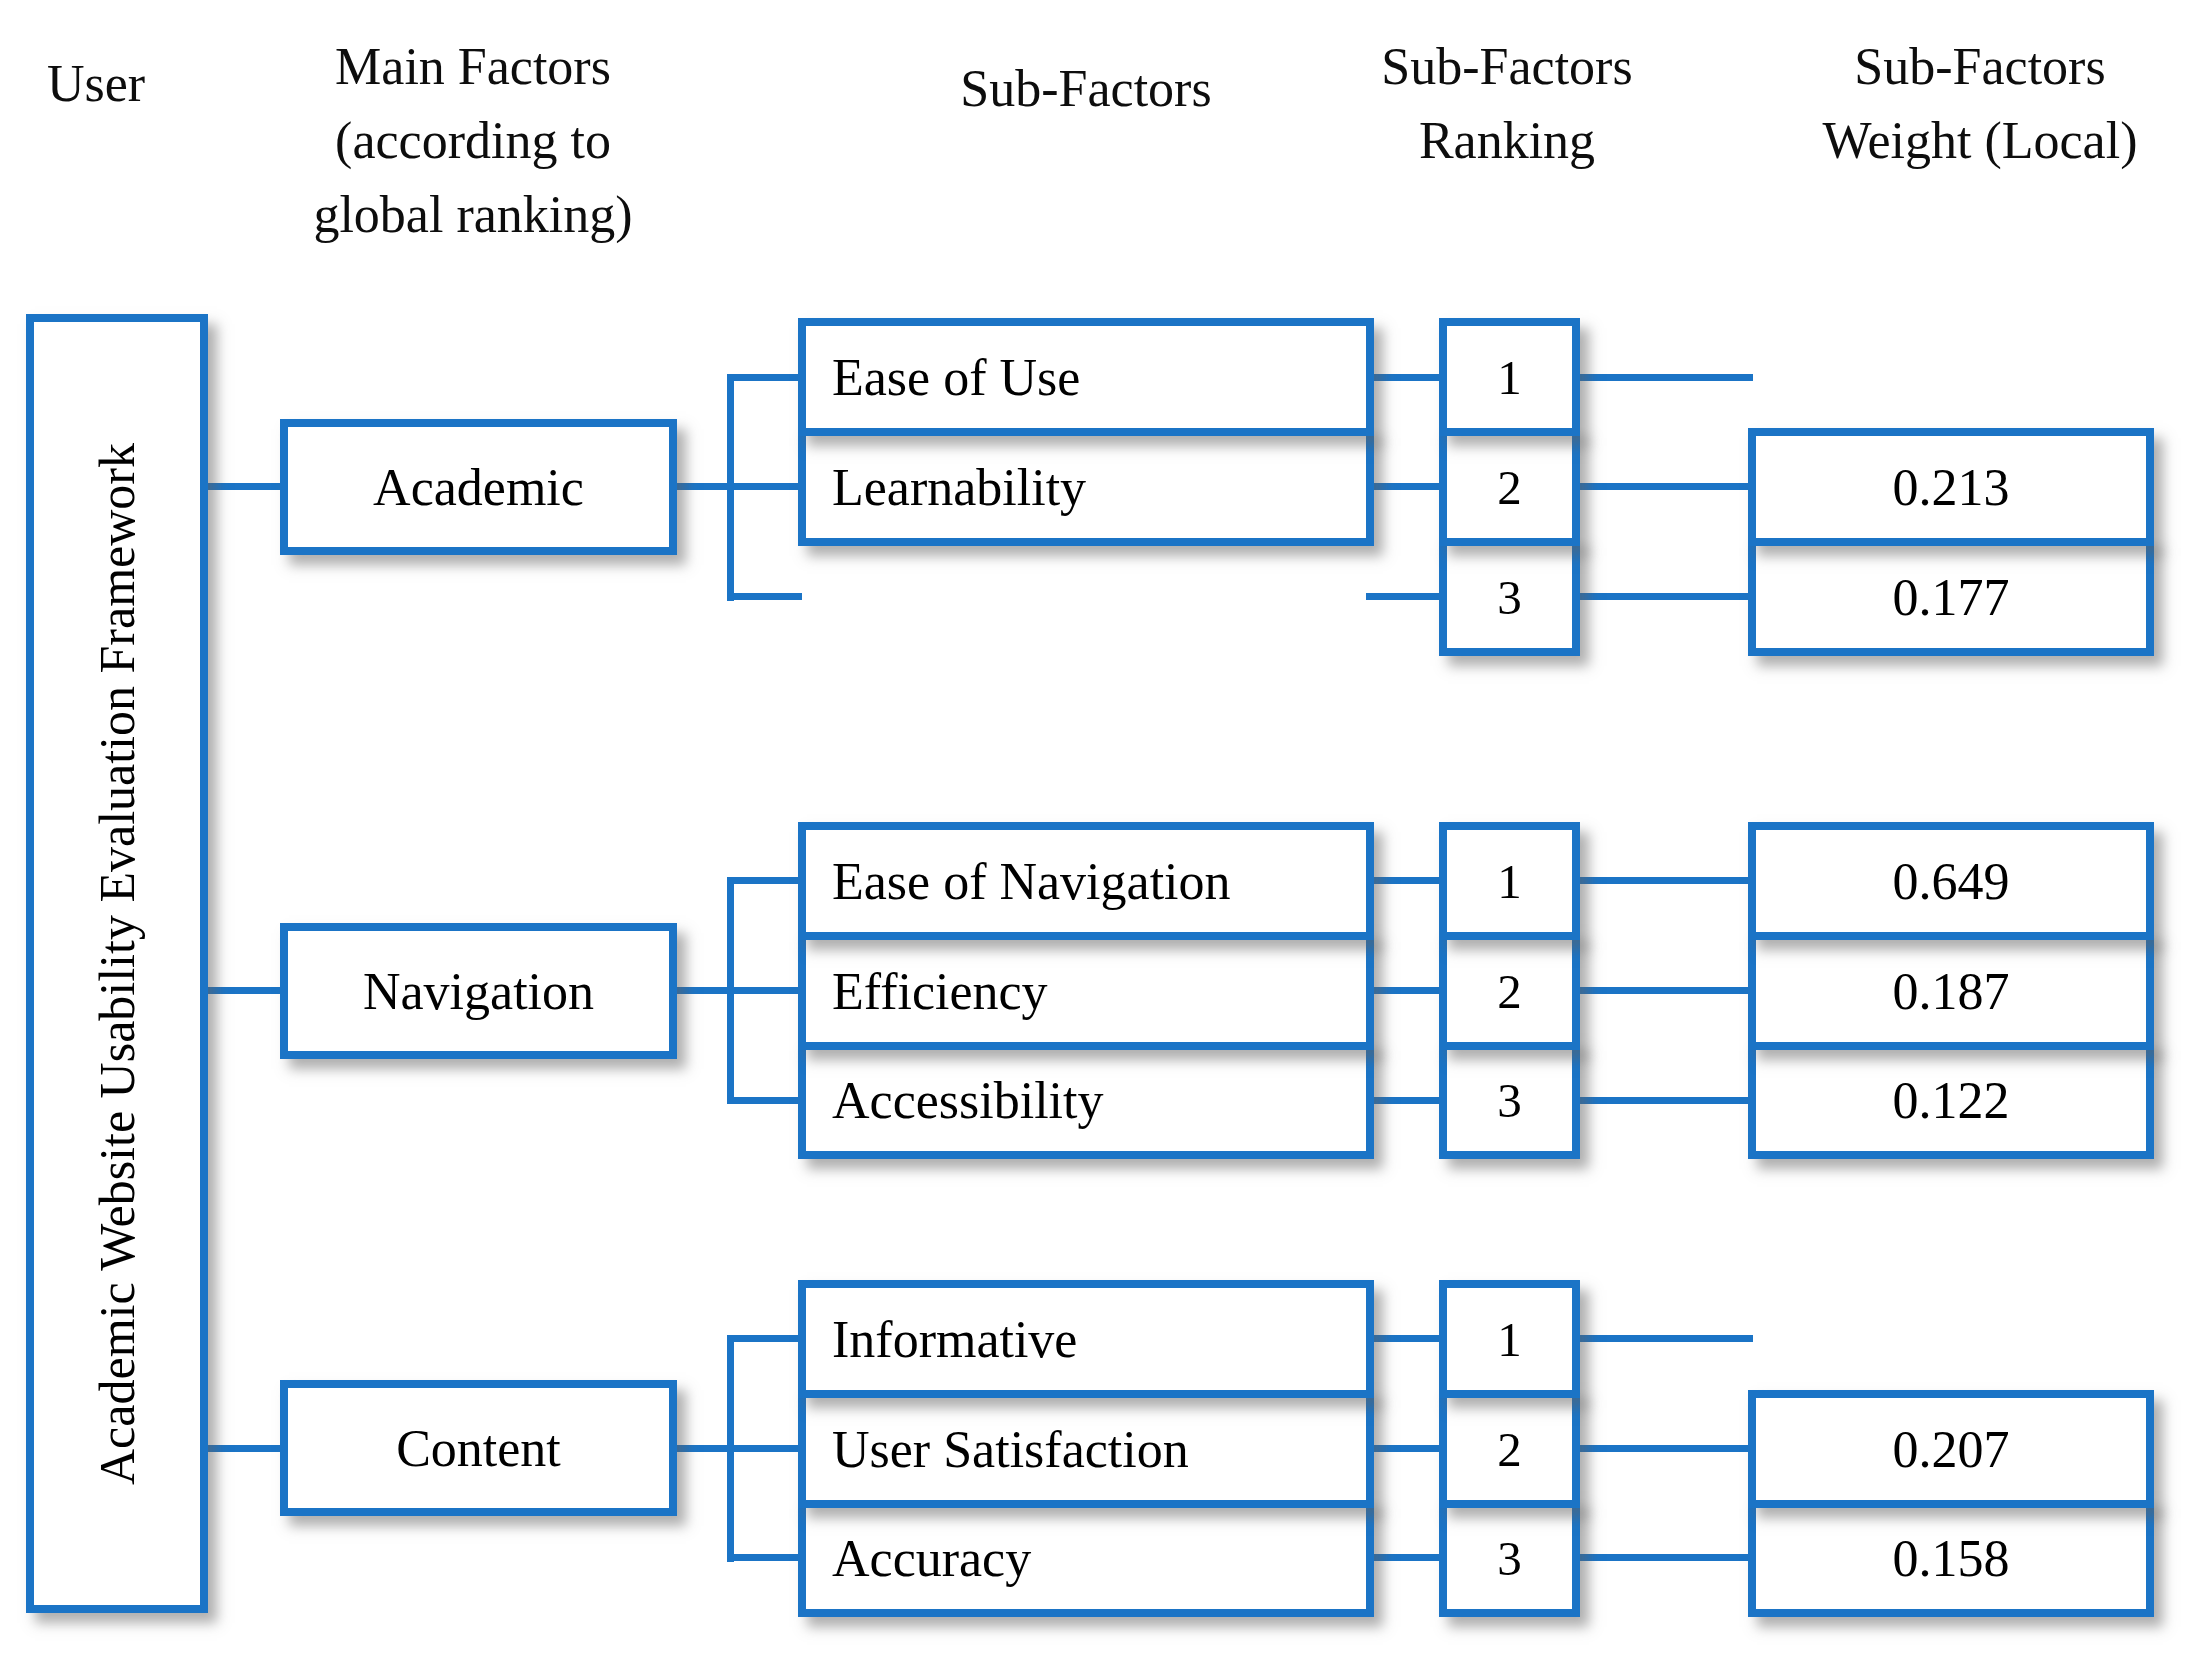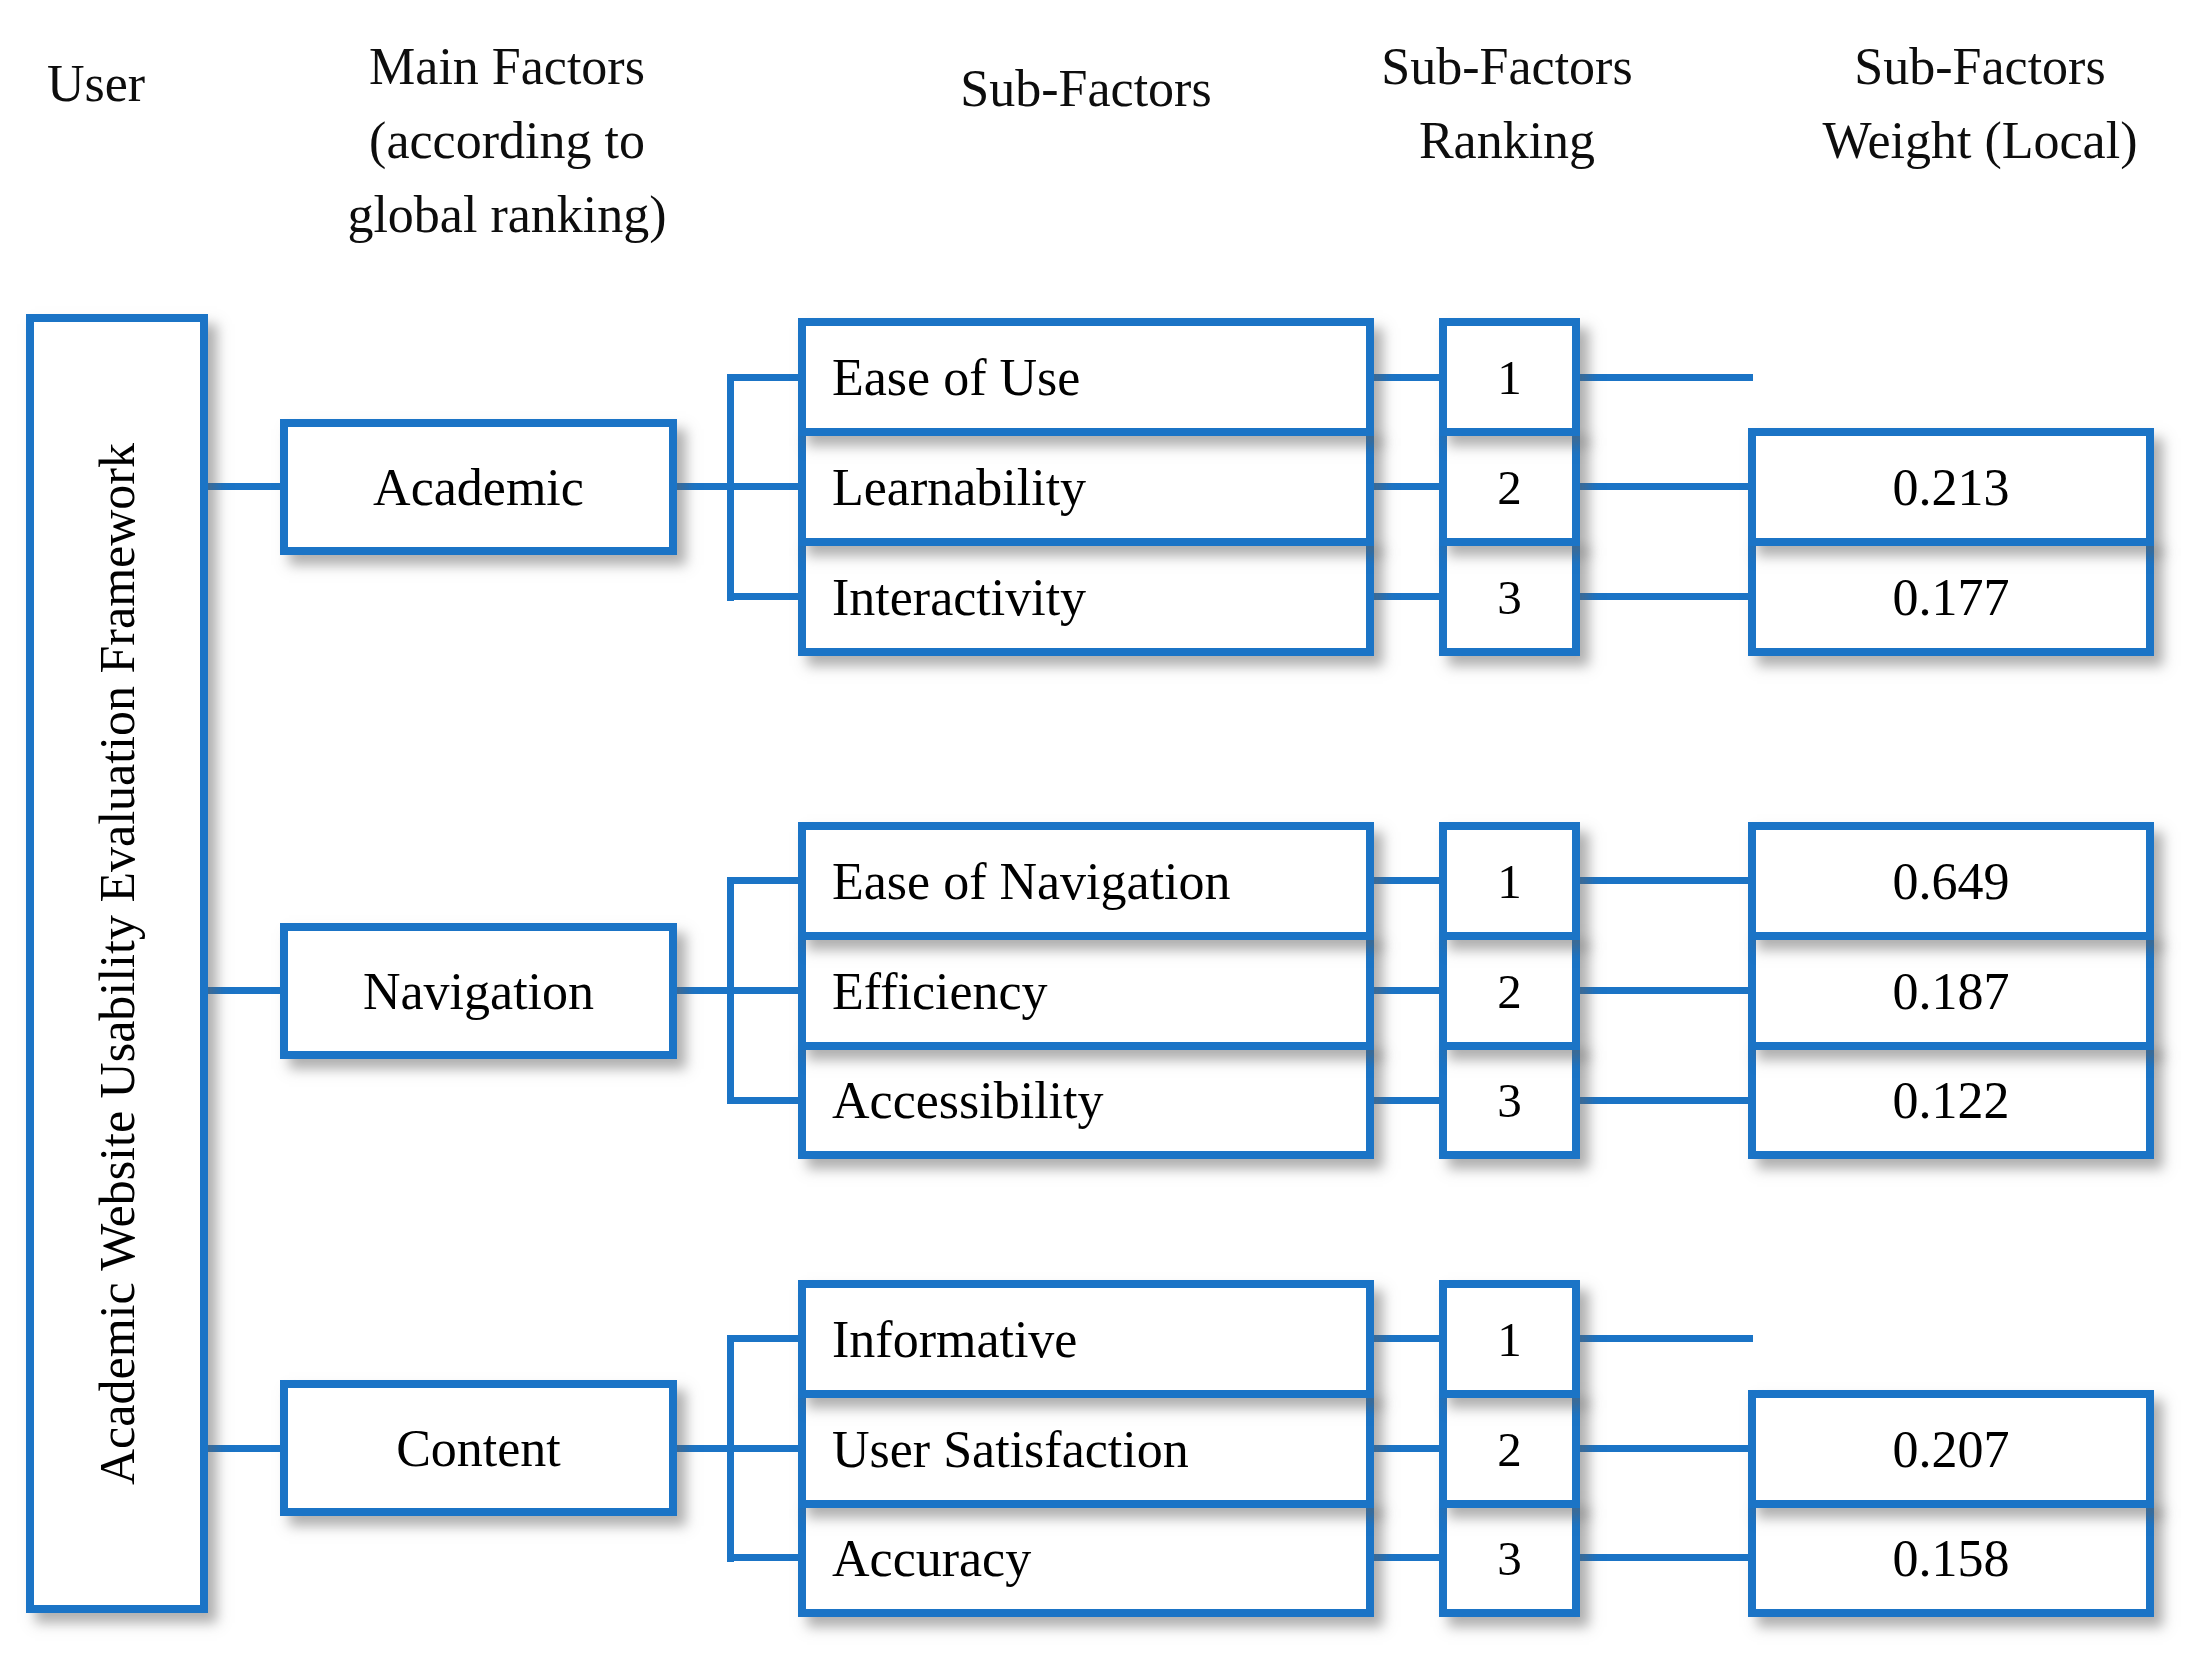--- a/index.html
+++ b/index.html
@@ -66,21 +66,21 @@
     z-index:1;
   }
   .ln.v{width:7.3px;}
 </style>
 </head>
 <body>
 
 <div id="canvas">
 
   <div class="hdr" style="left:17px;top:47px;width:158px">User</div>
-  <div class="hdr" style="left:301px;top:30px;width:412px">Main Factors
+  <div class="hdr" style="left:267px;top:30px;width:412px">Main Factors
 (according to
 global ranking)</div>
   <div class="hdr" style="left:886px;top:52px;width:400px">Sub-Factors</div>
   <div class="hdr" style="left:1328px;top:30px;width:358px">Sub-Factors
 Ranking</div>
   <div class="hdr" style="left:1771px;top:30px;width:418px">Sub-Factors
 Weight (Local)</div>
 
   <div class="box goalbox">
     <span class="vtext">Academic Website Usability Evaluation Framework</span>
@@ -94,23 +94,20 @@
   <div class="ln v" style="left:727px;top:374px;height:227px"></div>
   <div class="ln" style="left:727px;top:374px;width:75px"></div>
   <div class="ln" style="left:727px;top:593px;width:75px"></div>
 
   <div class="box subbox" style="top:318px;z-index:4">
     <span>Ease of Use</span>
   </div>
   <div class="box subbox" style="top:428px;z-index:3">
     <span>Learnability</span>
   </div>
-  <div class="box subbox" style="top:538px;z-index:2">
-    <span>Interactivity</span>
-  </div>
 
   <div class="ln" style="left:1366px;top:374px;width:78px"></div>
   <div class="ln" style="left:1366px;top:483px;width:78px"></div>
   <div class="ln" style="left:1366px;top:593px;width:78px"></div>
 
   <div class="box rankbox" style="top:318px;z-index:4">
     <span>1</span>
   </div>
   <div class="box rankbox" style="top:428px;z-index:3">
     <span>2</span>

